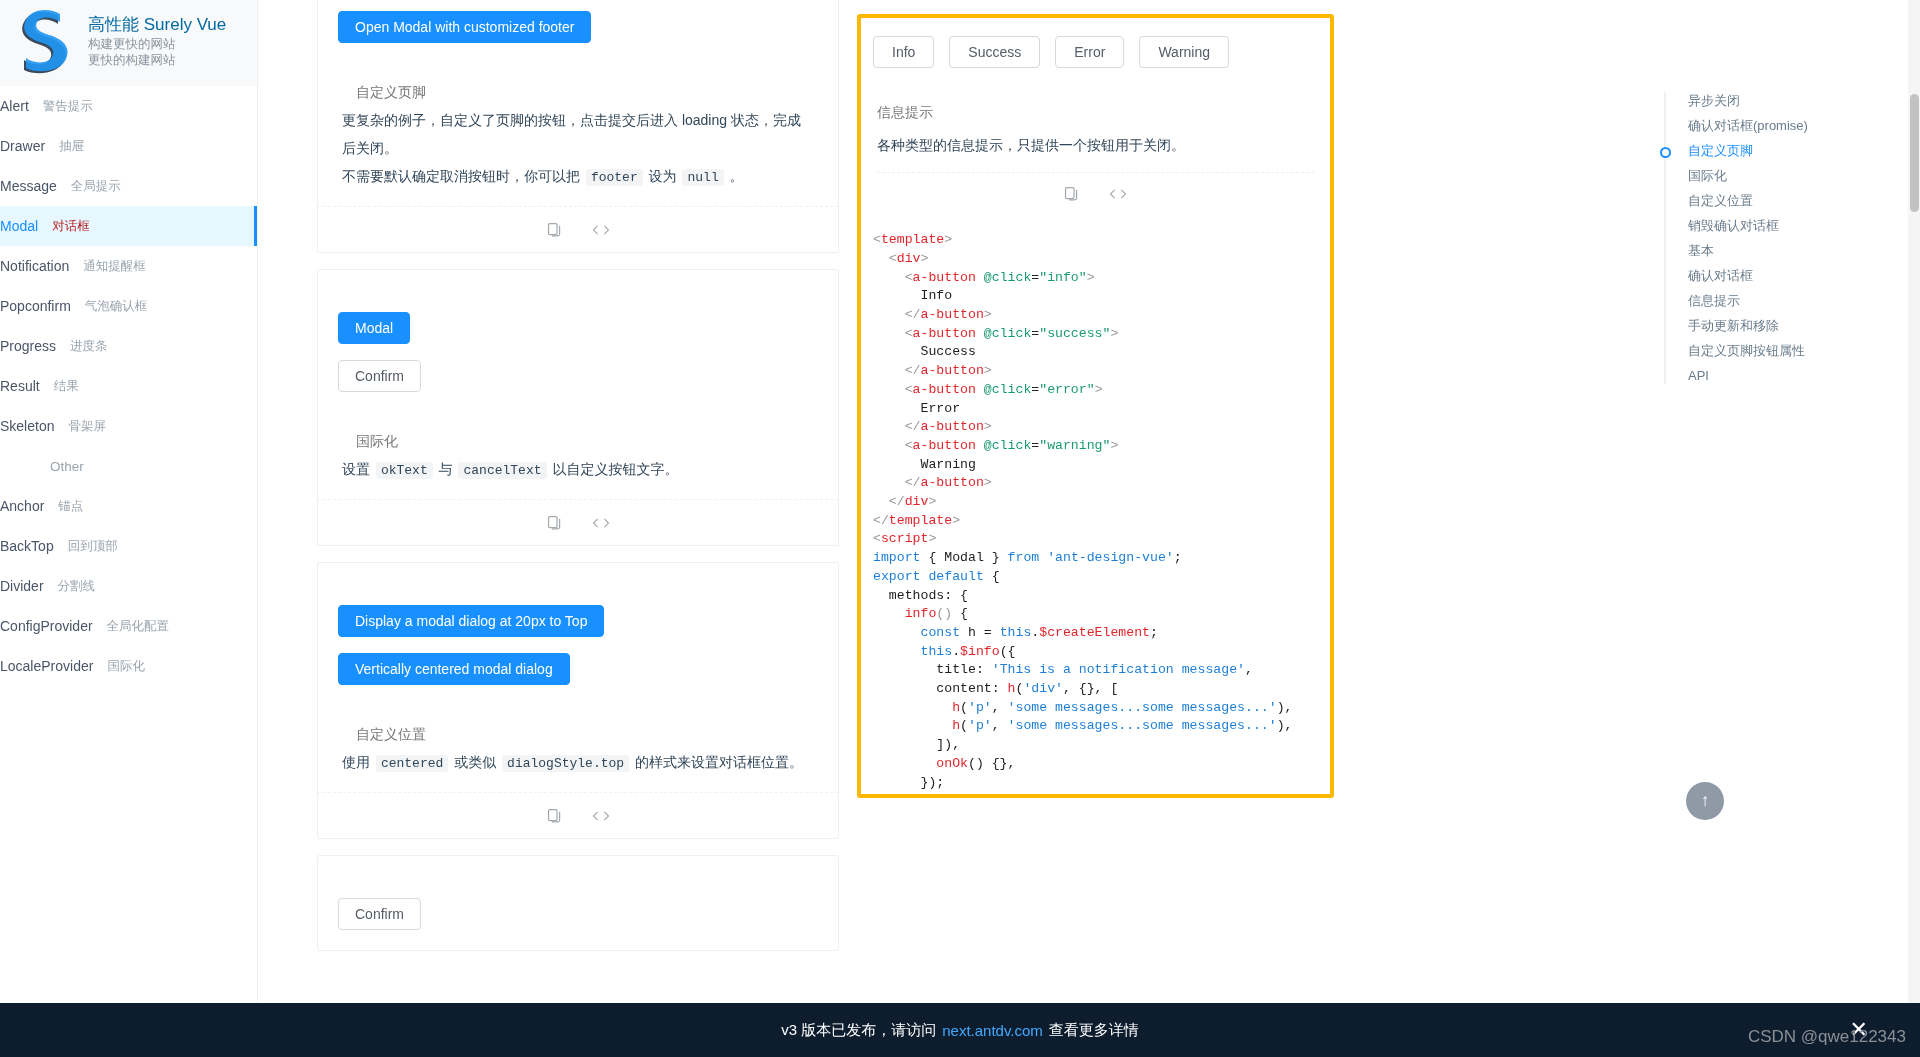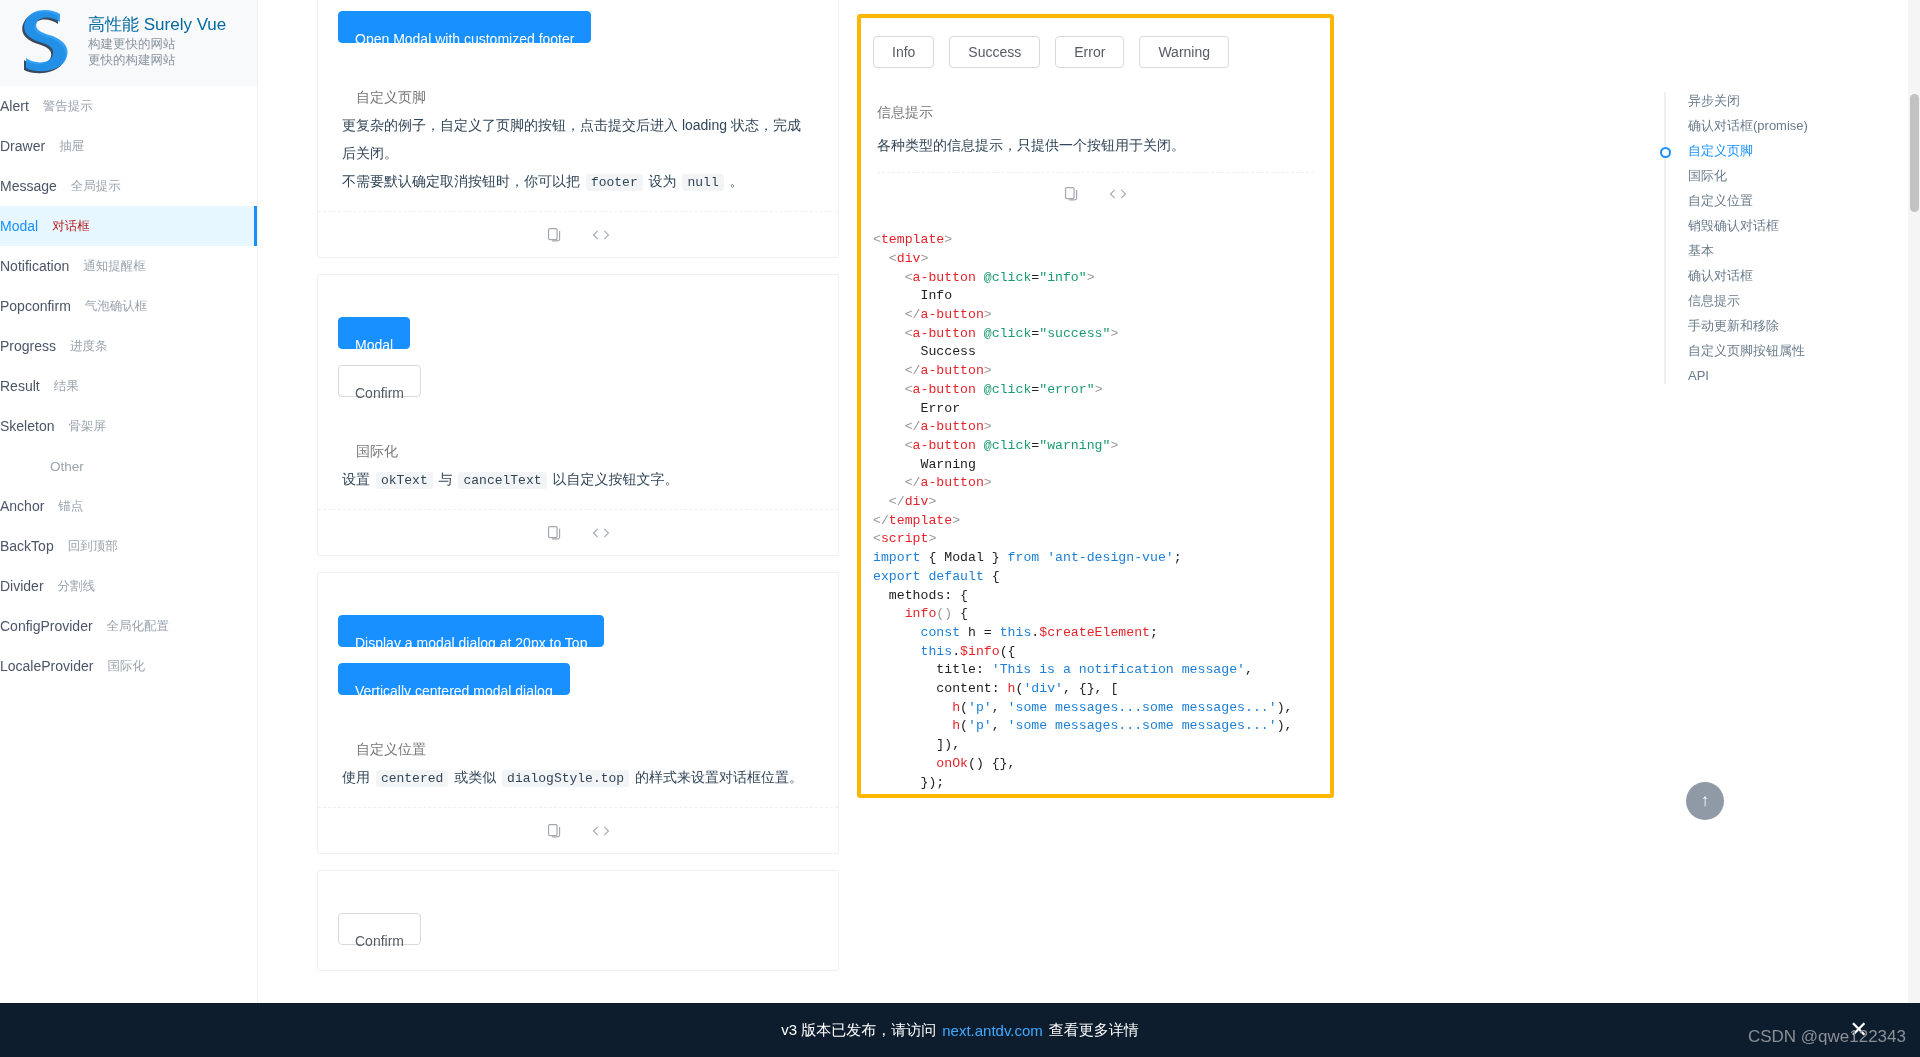--- a/index.html
+++ b/index.html
@@ -70,21 +70,21 @@
     border-top:1px dashed #f0f0f0; height:46px;
     display:flex; align-items:center; justify-content:center; gap:28px;
   }
   code.inline {
     background:#f2f4f5; border-radius:3px; padding:1px 5px;
     font-family:"Liberation Mono","DejaVu Sans Mono",monospace; font-size:13px;
     color:#314659; margin:0 2px;
   }
 
   .btn {
-    font-size:14px; border-radius:4px; padding:12px 16px; height:32px;
+    font-size:14px; border-radius:4px; padding:0 16px; height:32px;
     line-height:30px; cursor:pointer; display:inline-block; white-space:nowrap;
     font-family:inherit;
   }
   .btn-primary { background:#1890ff; border:1px solid #1890ff; color:#fff; }
   .btn-default { background:#fff; border:1px solid #d9d9d9; color:#555c66; }
   .btn-gap { margin-bottom:16px; }
 
   .icon-btn { color:#a3a8ae; cursor:pointer; display:inline-flex; }
 
   

